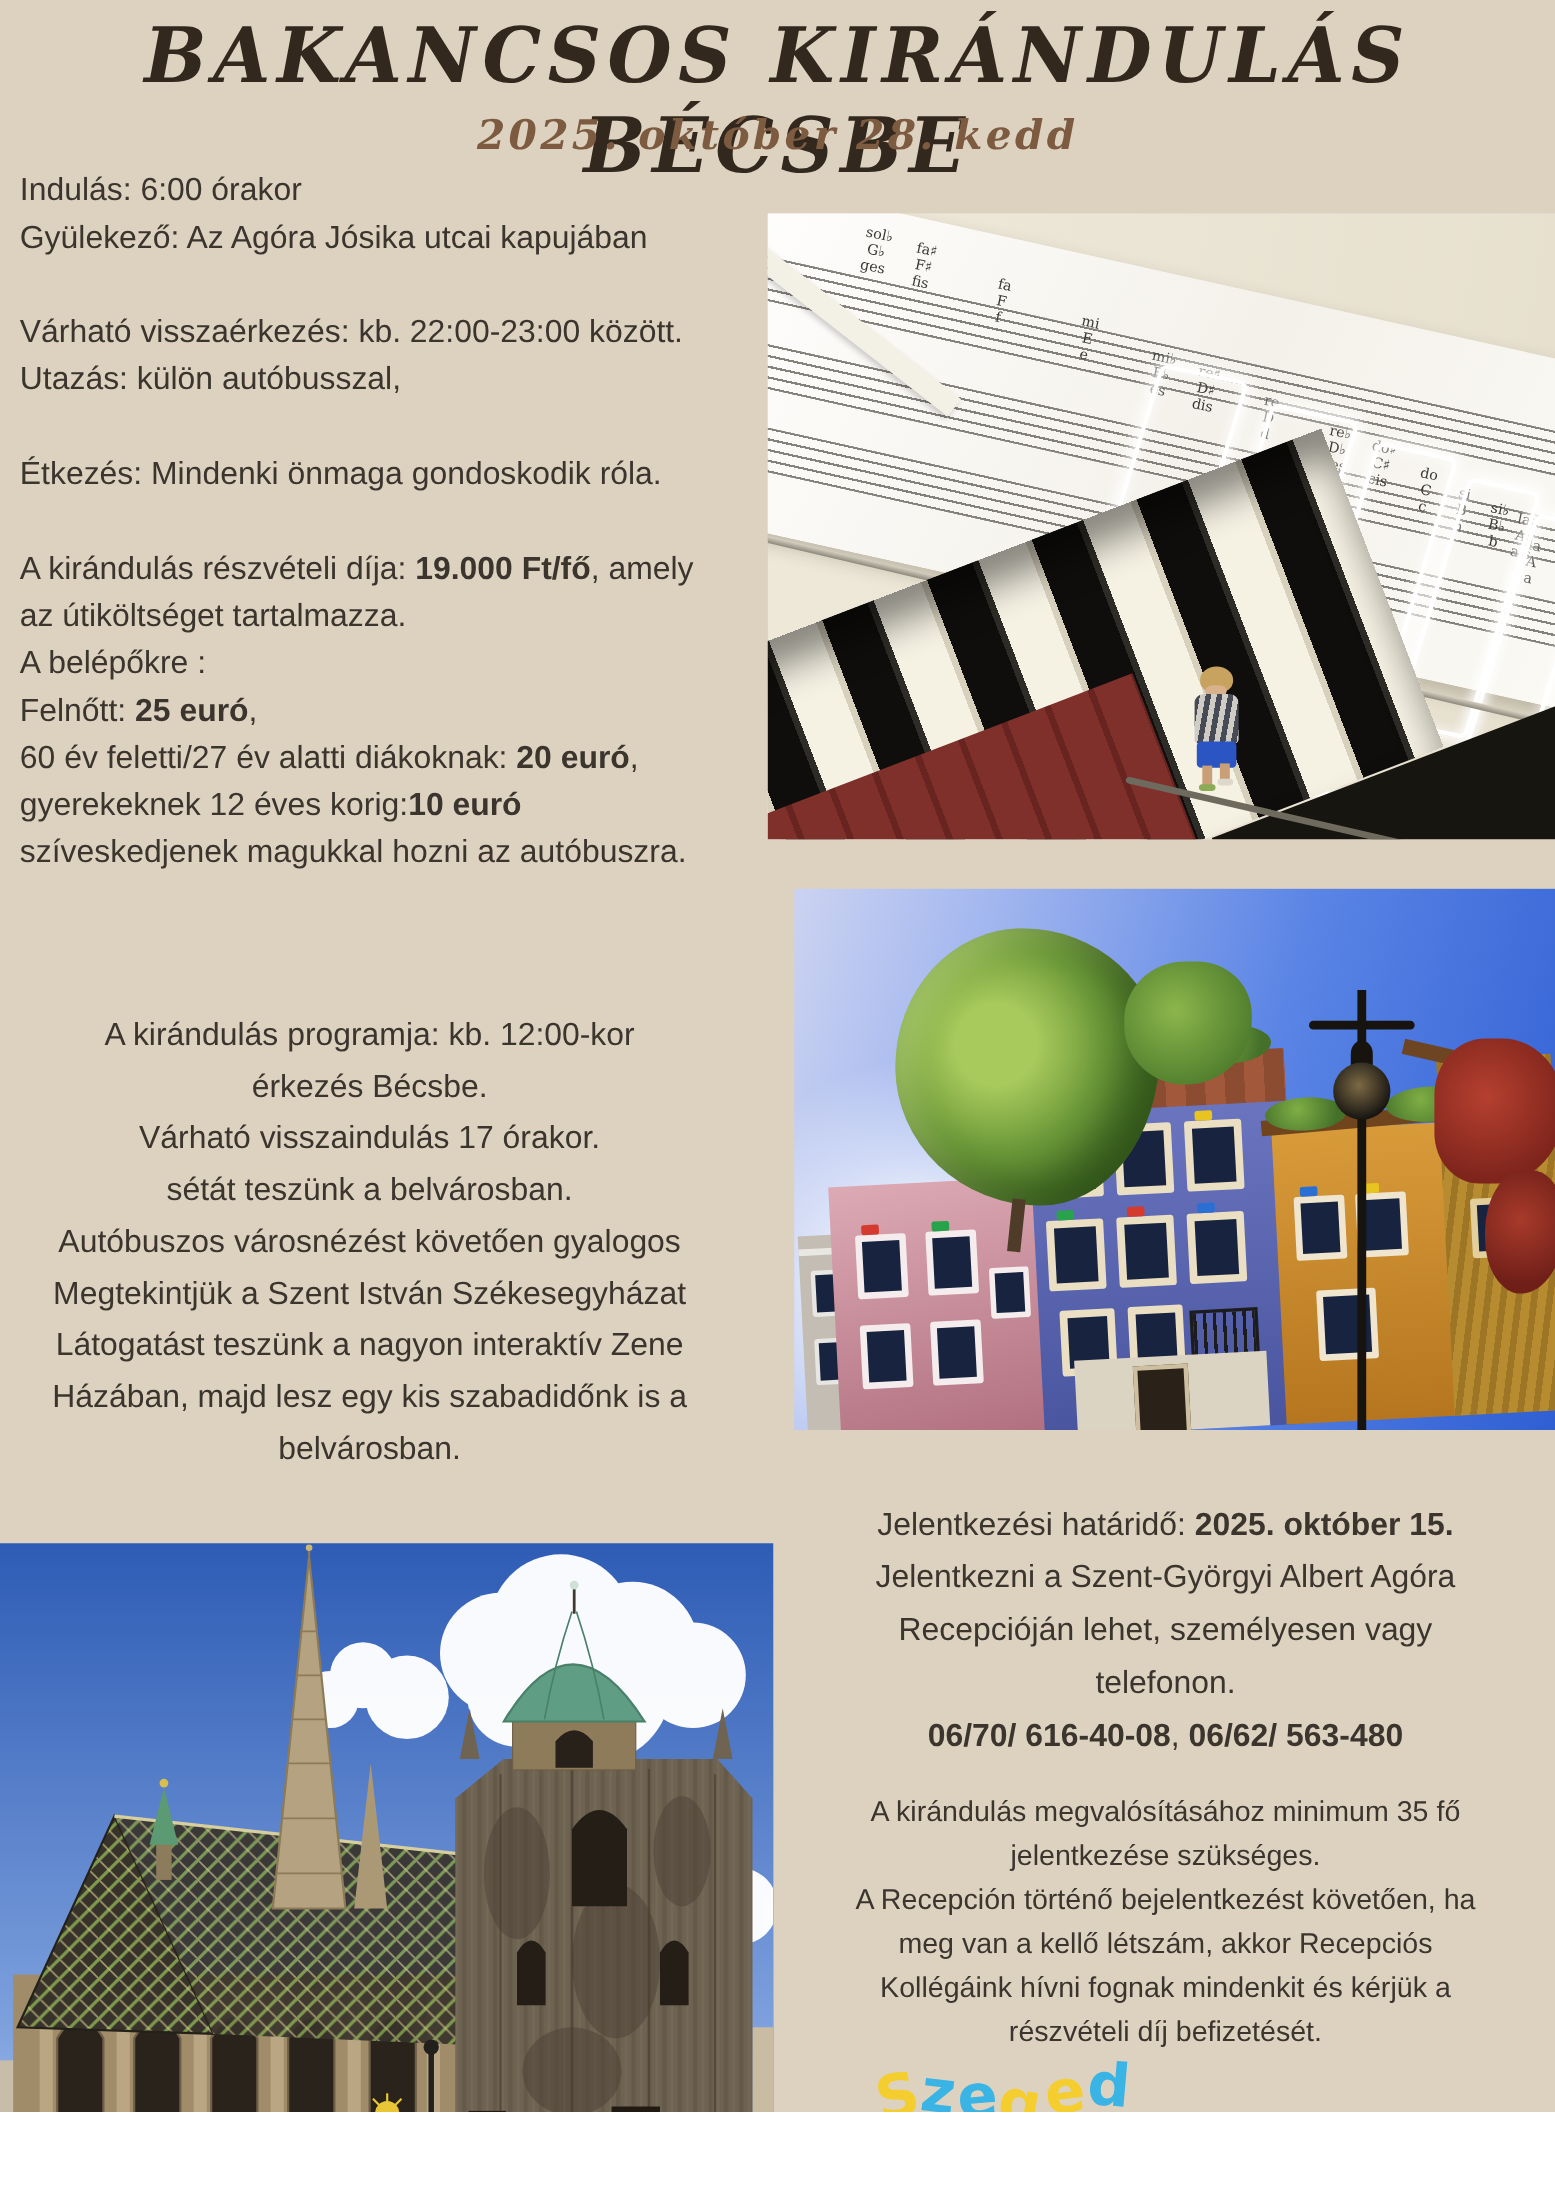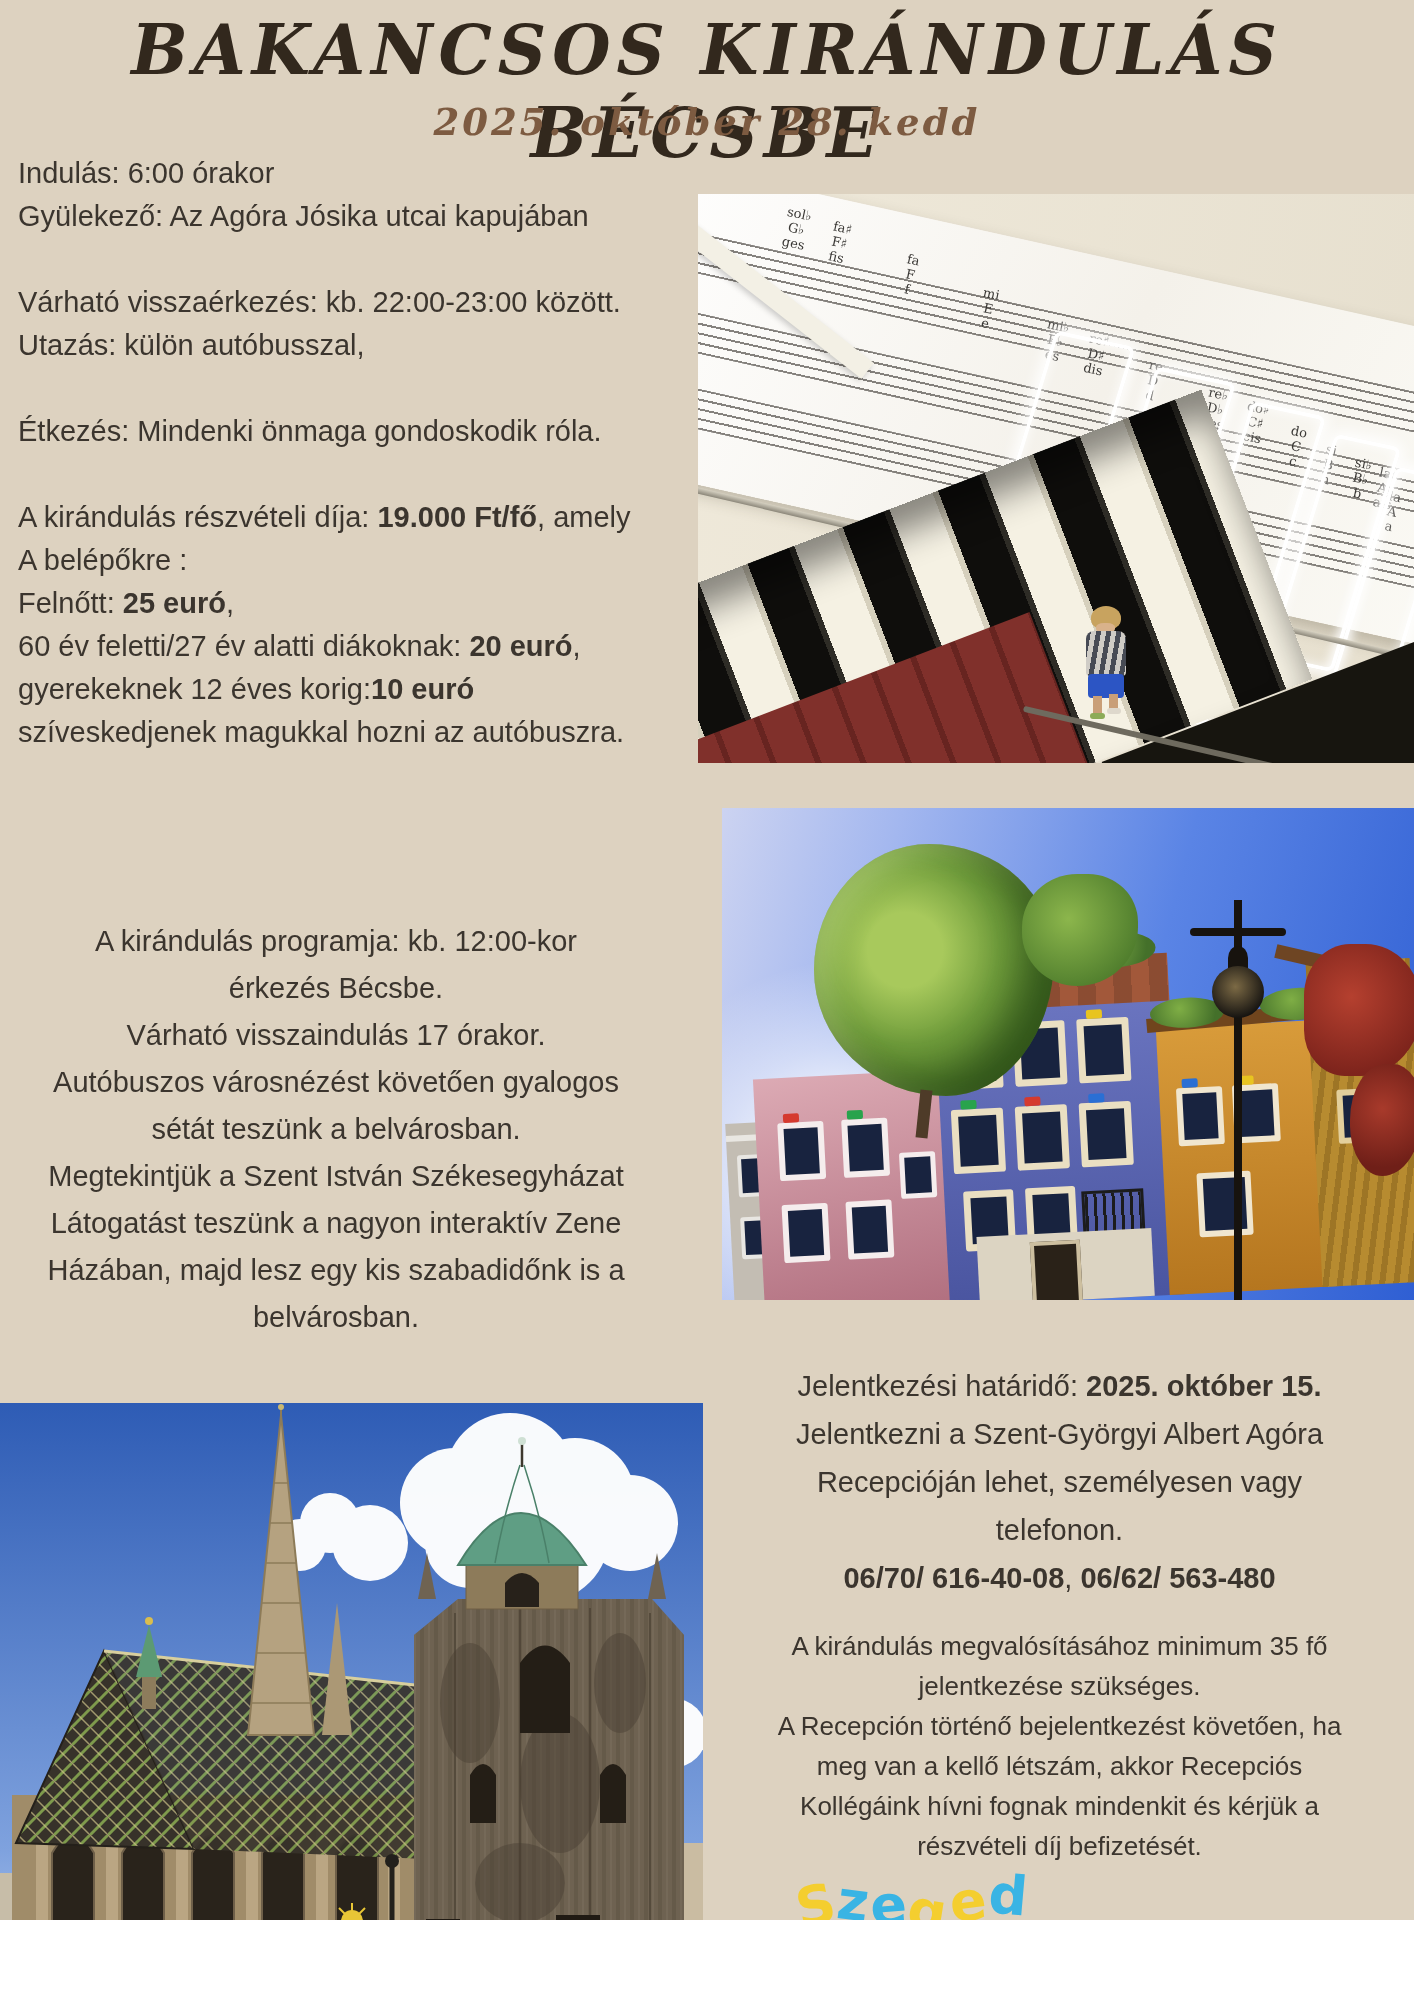--- a/index.html
+++ b/index.html
@@ -127,32 +127,33 @@
   <div class="info">
       <div class="rline"><span>Indulás: 6:00 órakor</span></div>
       <div class="rline"><span>Gyülekező: Az Agóra Jósika utcai kapujában</span></div>
       <div class="rline">&nbsp;</div>
       <div class="rline"><span>Várható visszaérkezés: kb. 22:00-23:00 között.</span></div>
       <div class="rline"><span>Utazás: külön autóbusszal,</span></div>
       <div class="rline">&nbsp;</div>
       <div class="rline"><span>Étkezés: Mindenki önmaga gondoskodik róla.</span></div>
       <div class="rline">&nbsp;</div>
       <div class="rline"><span>A kirándulás részvételi díja: </span><span class="b">19.000 Ft/fő</span><span>, amely</span></div>
+      <div class="rline"><span>az útiköltséget tartalmazza.</span></div>
       <div class="rline"><span>A belépőkre :</span></div>
       <div class="rline"><span>Felnőtt: </span><span class="b">25 euró</span><span>,</span></div>
       <div class="rline"><span>60 év feletti/27 év alatti diákoknak: </span><span class="b">20 euró</span><span>,</span></div>
       <div class="rline"><span>gyerekeknek 12 éves korig:</span><span class="b">10 euró</span></div>
       <div class="rline"><span>szíveskedjenek magukkal hozni az autóbuszra.</span></div>
     </div>
   <div class="program">
       <div class="rline"><span>A kirándulás programja: kb. 12:00-kor</span></div>
       <div class="rline"><span>érkezés Bécsbe.</span></div>
       <div class="rline"><span>Várható visszaindulás 17 órakor.</span></div>
+      <div class="rline"><span>sétát teszünk a belvárosban.</span></div>
       <div class="rline"><span>Autóbuszos városnézést követően gyalogos</span></div>
-      <div class="rline"><span>sétát teszünk a belvárosban.</span></div>
       <div class="rline"><span>Megtekintjük a Szent István Székesegyházat</span></div>
       <div class="rline"><span>Látogatást teszünk a nagyon interaktív Zene</span></div>
       <div class="rline"><span>Házában, majd lesz egy kis szabadidőnk is a</span></div>
       <div class="rline"><span>belvárosban.</span></div>
     </div>
   <div class="registration">
       <div class="rline"><span>Jelentkezési határidő: </span><span class="b">2025. október 15.</span></div>
       <div class="rline"><span>Jelentkezni a Szent-Györgyi Albert Agóra</span></div>
       <div class="rline"><span>Recepcióján lehet, személyesen vagy</span></div>
       <div class="rline"><span>telefonon.</span></div>

